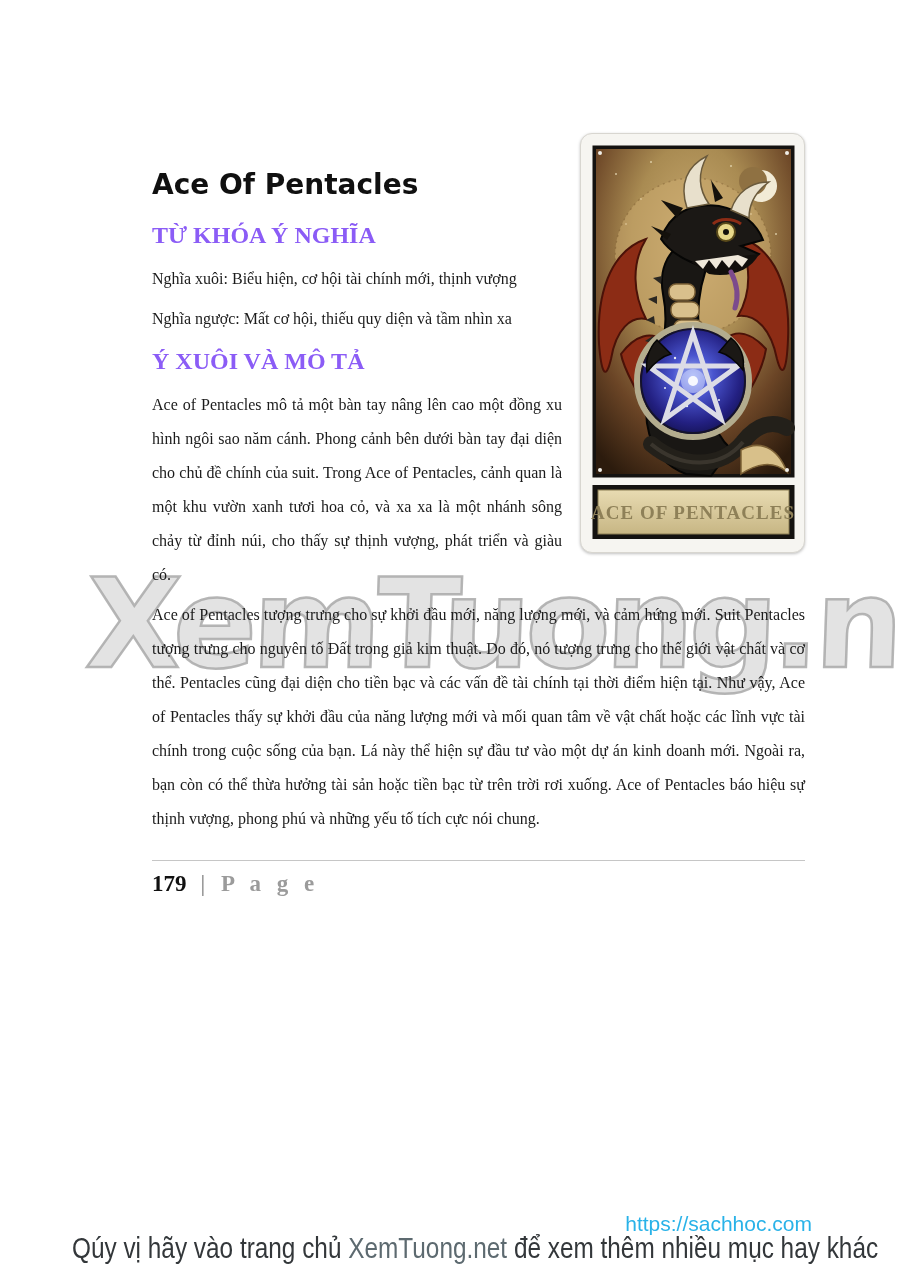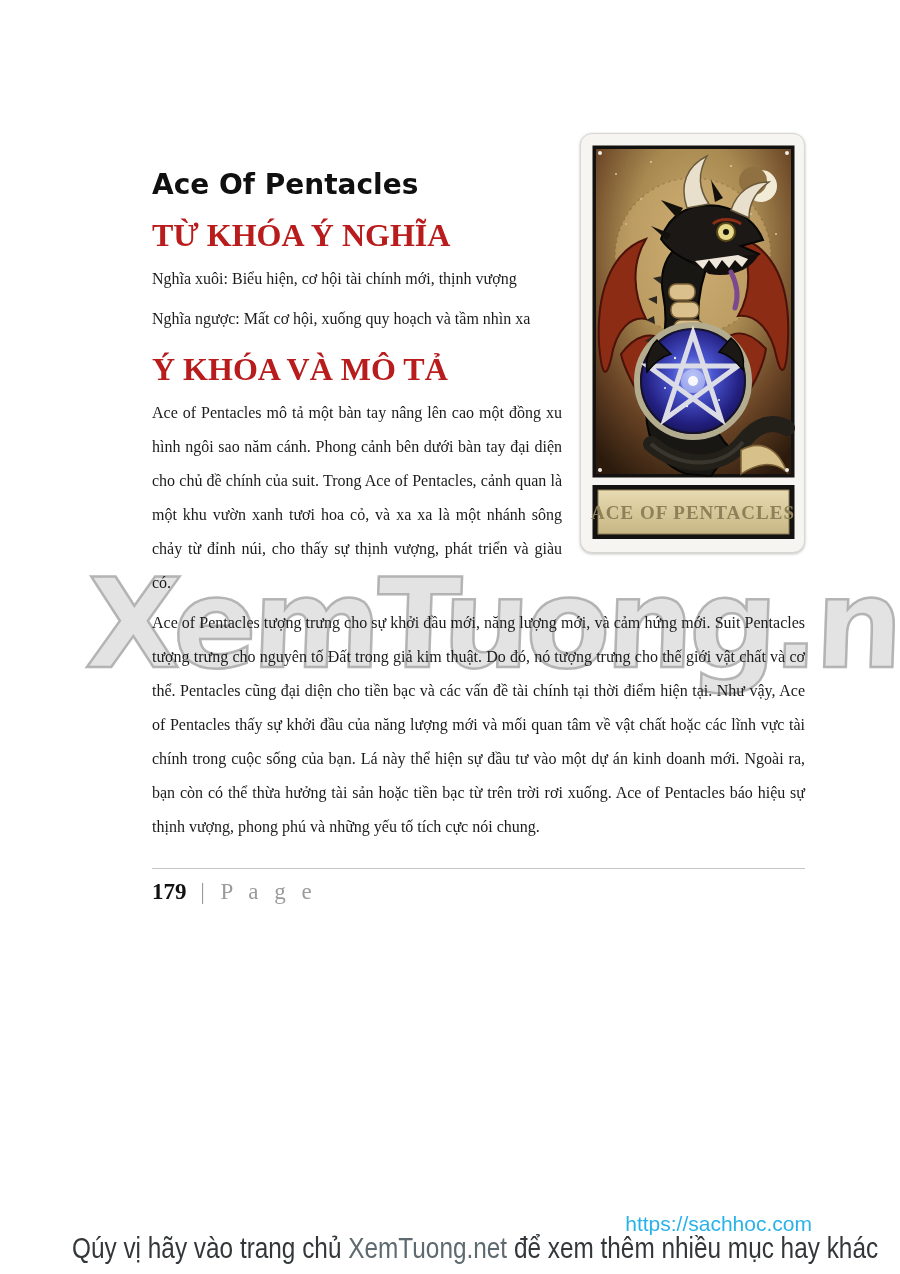--- a/index.html
+++ b/index.html
@@ -40,24 +40,24 @@
     font-family:"DejaVu Sans", sans-serif;
     font-weight:bold;
     font-size:28px;
     line-height:34px;
     margin:0 0 18px 0;
     color:#101010;
   }
   .h-serif{
     font-family:"Liberation Serif", serif;
     font-weight:bold;
-    font-size:32px;
+    font-size:24px;
     line-height:30px;
-    margin:18px 0 12px 0;
-    color:#b91c1c;
+    margin:10px 0 12px 0;
+    color:#8b5cf6;
   }
   .body-p{
     font-size:16px;
     line-height:34px;
     text-align:justify;
     margin:0 0 6px 0;
   }
   
   .card-wrap{
     float:right;
@@ -88,20 +88,21 @@
   }
   .pagenum-line{
     font-size:23px;
     color:#111;
   }
   .pagenum-line .num{font-weight:bold;margin-top:35px;}
   .pagenum-line .word{
     color:#9b9b9b;
     letter-spacing:5px;
     margin-left:8px;
+    font-weight:bold;
   }
   
   .footer-link{
     position:absolute;
     top:1212px;
     left:0;right:88px;
     text-align:right;
     font-family:"Liberation Sans", sans-serif;
     font-size:21px;
     color:#29b2e8;
@@ -258,23 +259,23 @@
       </svg>
     </div>
   </div>
 
   <h1 class="doc-title">Ace Of Pentacles</h1>
 
   <h2 class="h-serif">TỪ KHÓA Ý NGHĨA</h2>
 
   <p class="body-p">Nghĩa xuôi: Biểu hiện, cơ hội tài chính mới, thịnh vượng</p>
 
-  <p class="body-p">Nghĩa ngược: Mất cơ hội, xuống quy hoạch và tầm nhìn xa</p>
-
-  <h2 class="h-serif">Ý KHÓA VÀ MÔ TẢ</h2>
+  <p class="body-p">Nghĩa ngược: Mất cơ hội, thiếu quy diện và tầm nhìn xa</p>
+
+  <h2 class="h-serif">Ý XUÔI VÀ MÔ TẢ</h2>
 
   <p class="body-p">Ace of Pentacles mô tả một bàn tay nâng lên cao một đồng xu hình ngôi sao năm cánh. Phong cảnh bên dưới bàn tay đại diện cho chủ đề chính của suit. Trong Ace of Pentacles, cảnh quan là một khu vườn xanh tươi hoa cỏ, và xa xa là một nhánh sông chảy từ đỉnh núi, cho thấy sự thịnh vượng, phát triển và giàu có.</p>
 
 
   <p class="body-p">Ace of Pentacles tượng trưng cho sự khởi đầu mới, năng lượng mới, và cảm hứng mới. Suit Pentacles tượng trưng cho nguyên tố Đất trong giả kim thuật. Do đó, nó tượng trưng cho thế giới vật chất và cơ thể. Pentacles cũng đại diện cho tiền bạc và các vấn đề tài chính tại thời điểm hiện tại. Như vậy, Ace of Pentacles thấy sự khởi đầu của năng lượng mới và mối quan tâm về vật chất hoặc các lĩnh vực tài chính trong cuộc sống của bạn. Lá này thể hiện sự đầu tư vào một dự án kinh doanh mới. Ngoài ra, bạn còn có thể thừa hưởng tài sản hoặc tiền bạc từ trên trời rơi xuống. Ace of Pentacles báo hiệu sự thịnh vượng, phong phú và những yếu tố tích cực nói chung.</p>
 
   <hr class="pagenum-rule">
   <div class="pagenum-line">
     <span class="num">179</span>
     <span class="word">| P a g e</span>

